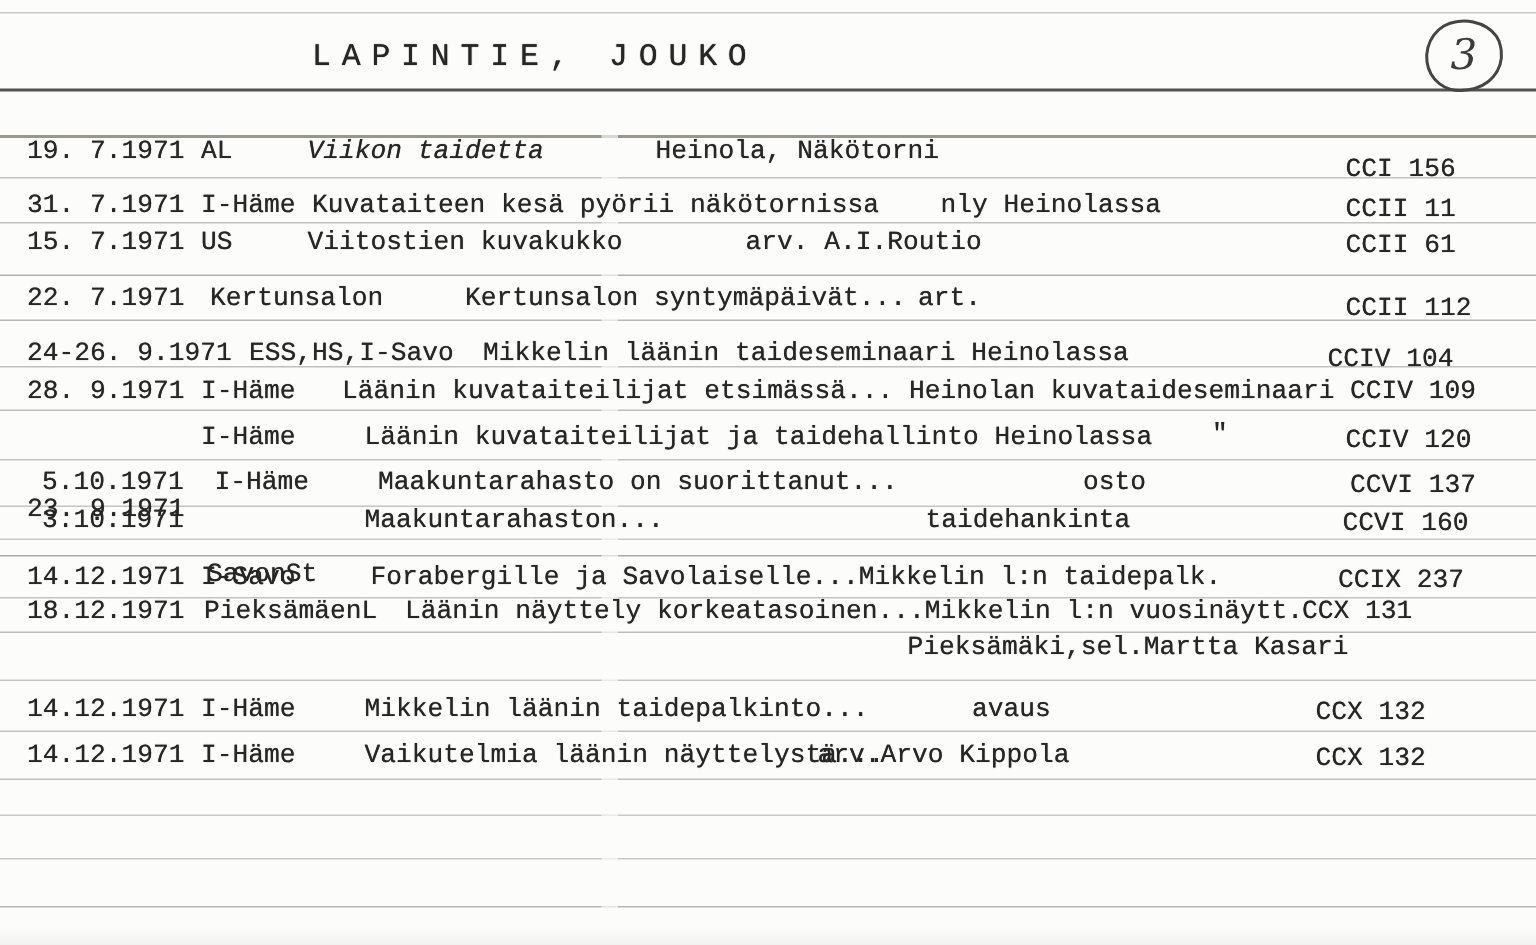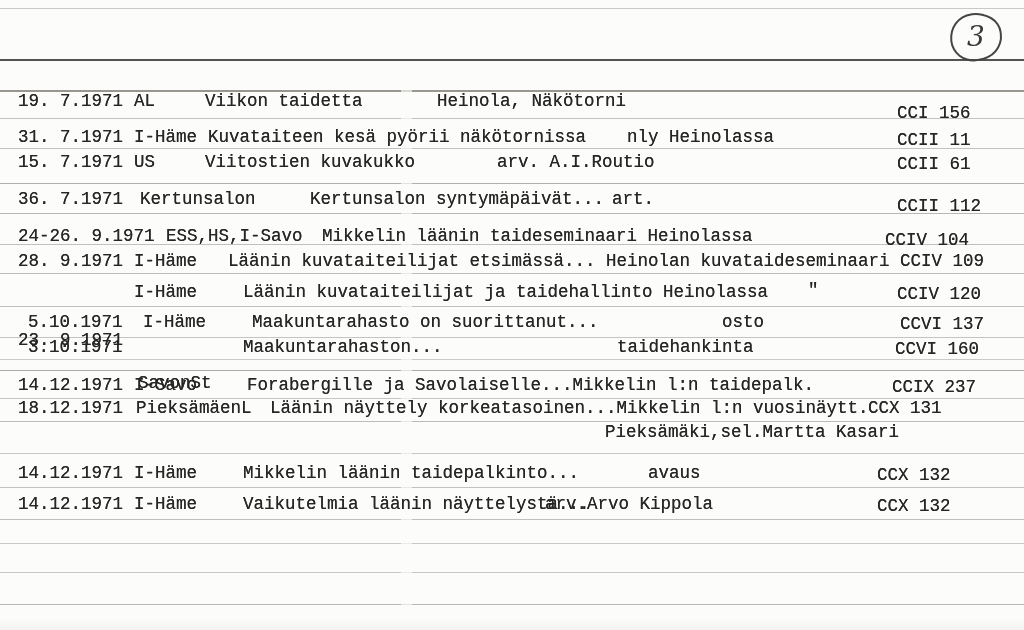--- a/index.html
+++ b/index.html
@@ -56,47 +56,48 @@
       <div class="rule" style="top: 398px; height: 1px; background: rgb(196, 196, 194);"></div>
       <div class="rule" style="top: 421px; height: 1px; background: rgb(188, 188, 186);"></div>
       <div class="rule" style="top: 453px; height: 1px; background: rgb(198, 198, 196);"></div>
       <div class="rule" style="top: 487px; height: 1px; background: rgb(194, 194, 192);"></div>
       <div class="rule" style="top: 519px; height: 1px; background: rgb(192, 192, 190);"></div>
       <div class="rule" style="top: 543px; height: 1px; background: rgb(200, 200, 198);"></div>
       <div class="rule" style="top: 572px; height: 1px; background: rgb(200, 200, 198);"></div>
       <div class="rule" style="top: 604px; height: 1px; background: rgb(182, 182, 180);"></div>
     </div>
   <div class="seam"></div>
+  <div class="title">LAPINTIE, JOUKO</div>
   <div class="pagecircle">
     <span>3</span>
   </div>
   <div id="entries">
       <div>
         <span class="txt" style="left: 18px; top: 91px;">19. 7.1971</span>
         <span class="txt" style="left: 134px; top: 91px;">AL</span>
-        <span class="txt" style="left: 205px; top: 91px;">Viikon taidetta</span>
+        <span class="txt" style="left: 205px; top: 91px; font-style: italic;">Viikon taidetta</span>
         <span class="txt" style="left: 437px; top: 91px;">Heinola, Näkötorni</span>
         <span class="txt" style="left: 897px; top: 103px;">CCI 156</span>
       </div>
       <div>
         <span class="txt" style="left: 18px; top: 127px;">31. 7.1971</span>
         <span class="txt" style="left: 134px; top: 127px;">I-Häme</span>
         <span class="txt" style="left: 208px; top: 127px;">Kuvataiteen kesä pyörii näkötornissa</span>
         <span class="txt" style="left: 627px; top: 127px;">nly Heinolassa</span>
         <span class="txt" style="left: 897px; top: 130px;">CCII 11</span>
       </div>
       <div>
         <span class="txt" style="left: 18px; top: 152px;">15. 7.1971</span>
         <span class="txt" style="left: 134px; top: 152px;">US</span>
         <span class="txt" style="left: 205px; top: 152px;">Viitostien kuvakukko</span>
         <span class="txt" style="left: 497px; top: 152px;">arv. A.I.Routio</span>
         <span class="txt" style="left: 897px; top: 154px;">CCII 61</span>
       </div>
       <div>
-        <span class="txt" style="left: 18px; top: 189px;">36. 7.1971</span>
+        <span class="txt" style="left: 18px; top: 189px;">22. 7.1971</span>
         <span class="txt" style="left: 140px; top: 189px;">Kertunsalon</span>
         <span class="txt" style="left: 310px; top: 189px;">Kertunsalon syntymäpäivät...</span>
         <span class="txt" style="left: 612px; top: 189px;">art.</span>
         <span class="txt" style="left: 897px; top: 196px;">CCII 112</span>
       </div>
       <div>
         <span class="txt" style="left: 18px; top: 226px;">24-26. 9.1971</span>
         <span class="txt" style="left: 166px; top: 226px;">ESS,HS,I-Savo</span>
         <span class="txt" style="left: 322px; top: 226px;">Mikkelin läänin taideseminaari Heinolassa</span>
         <span class="txt" style="left: 885px; top: 230px;">CCIV 104</span>

